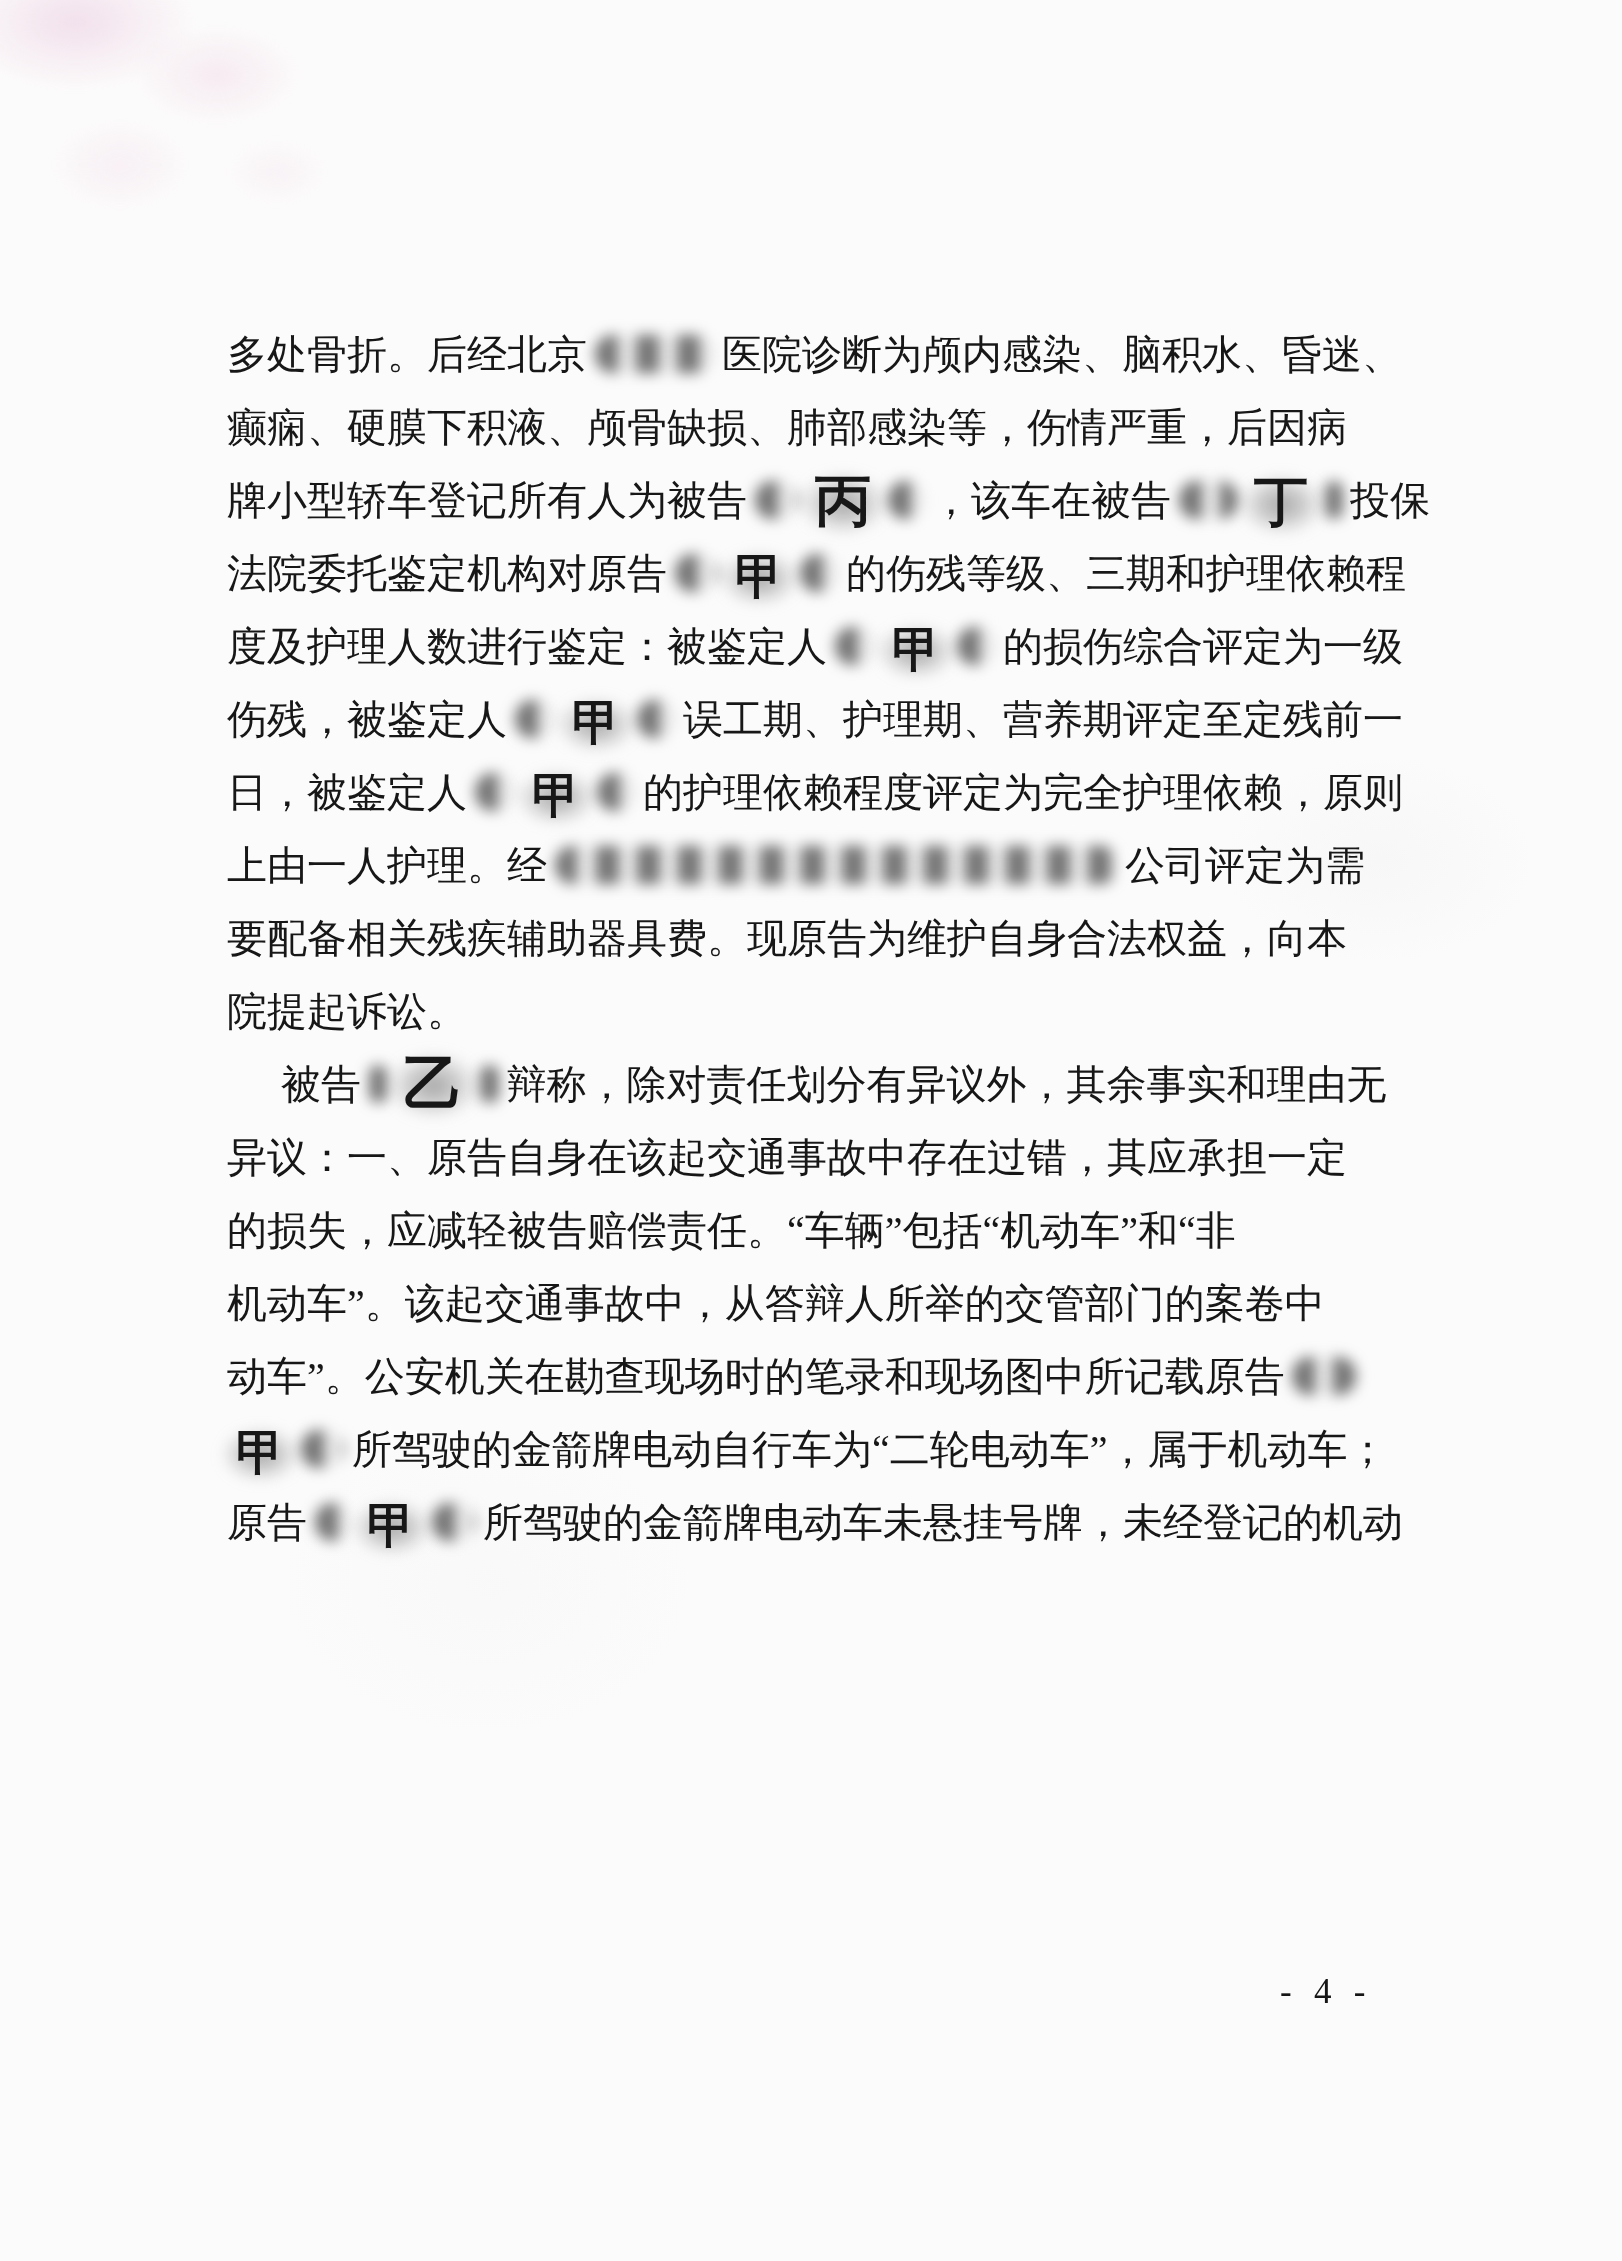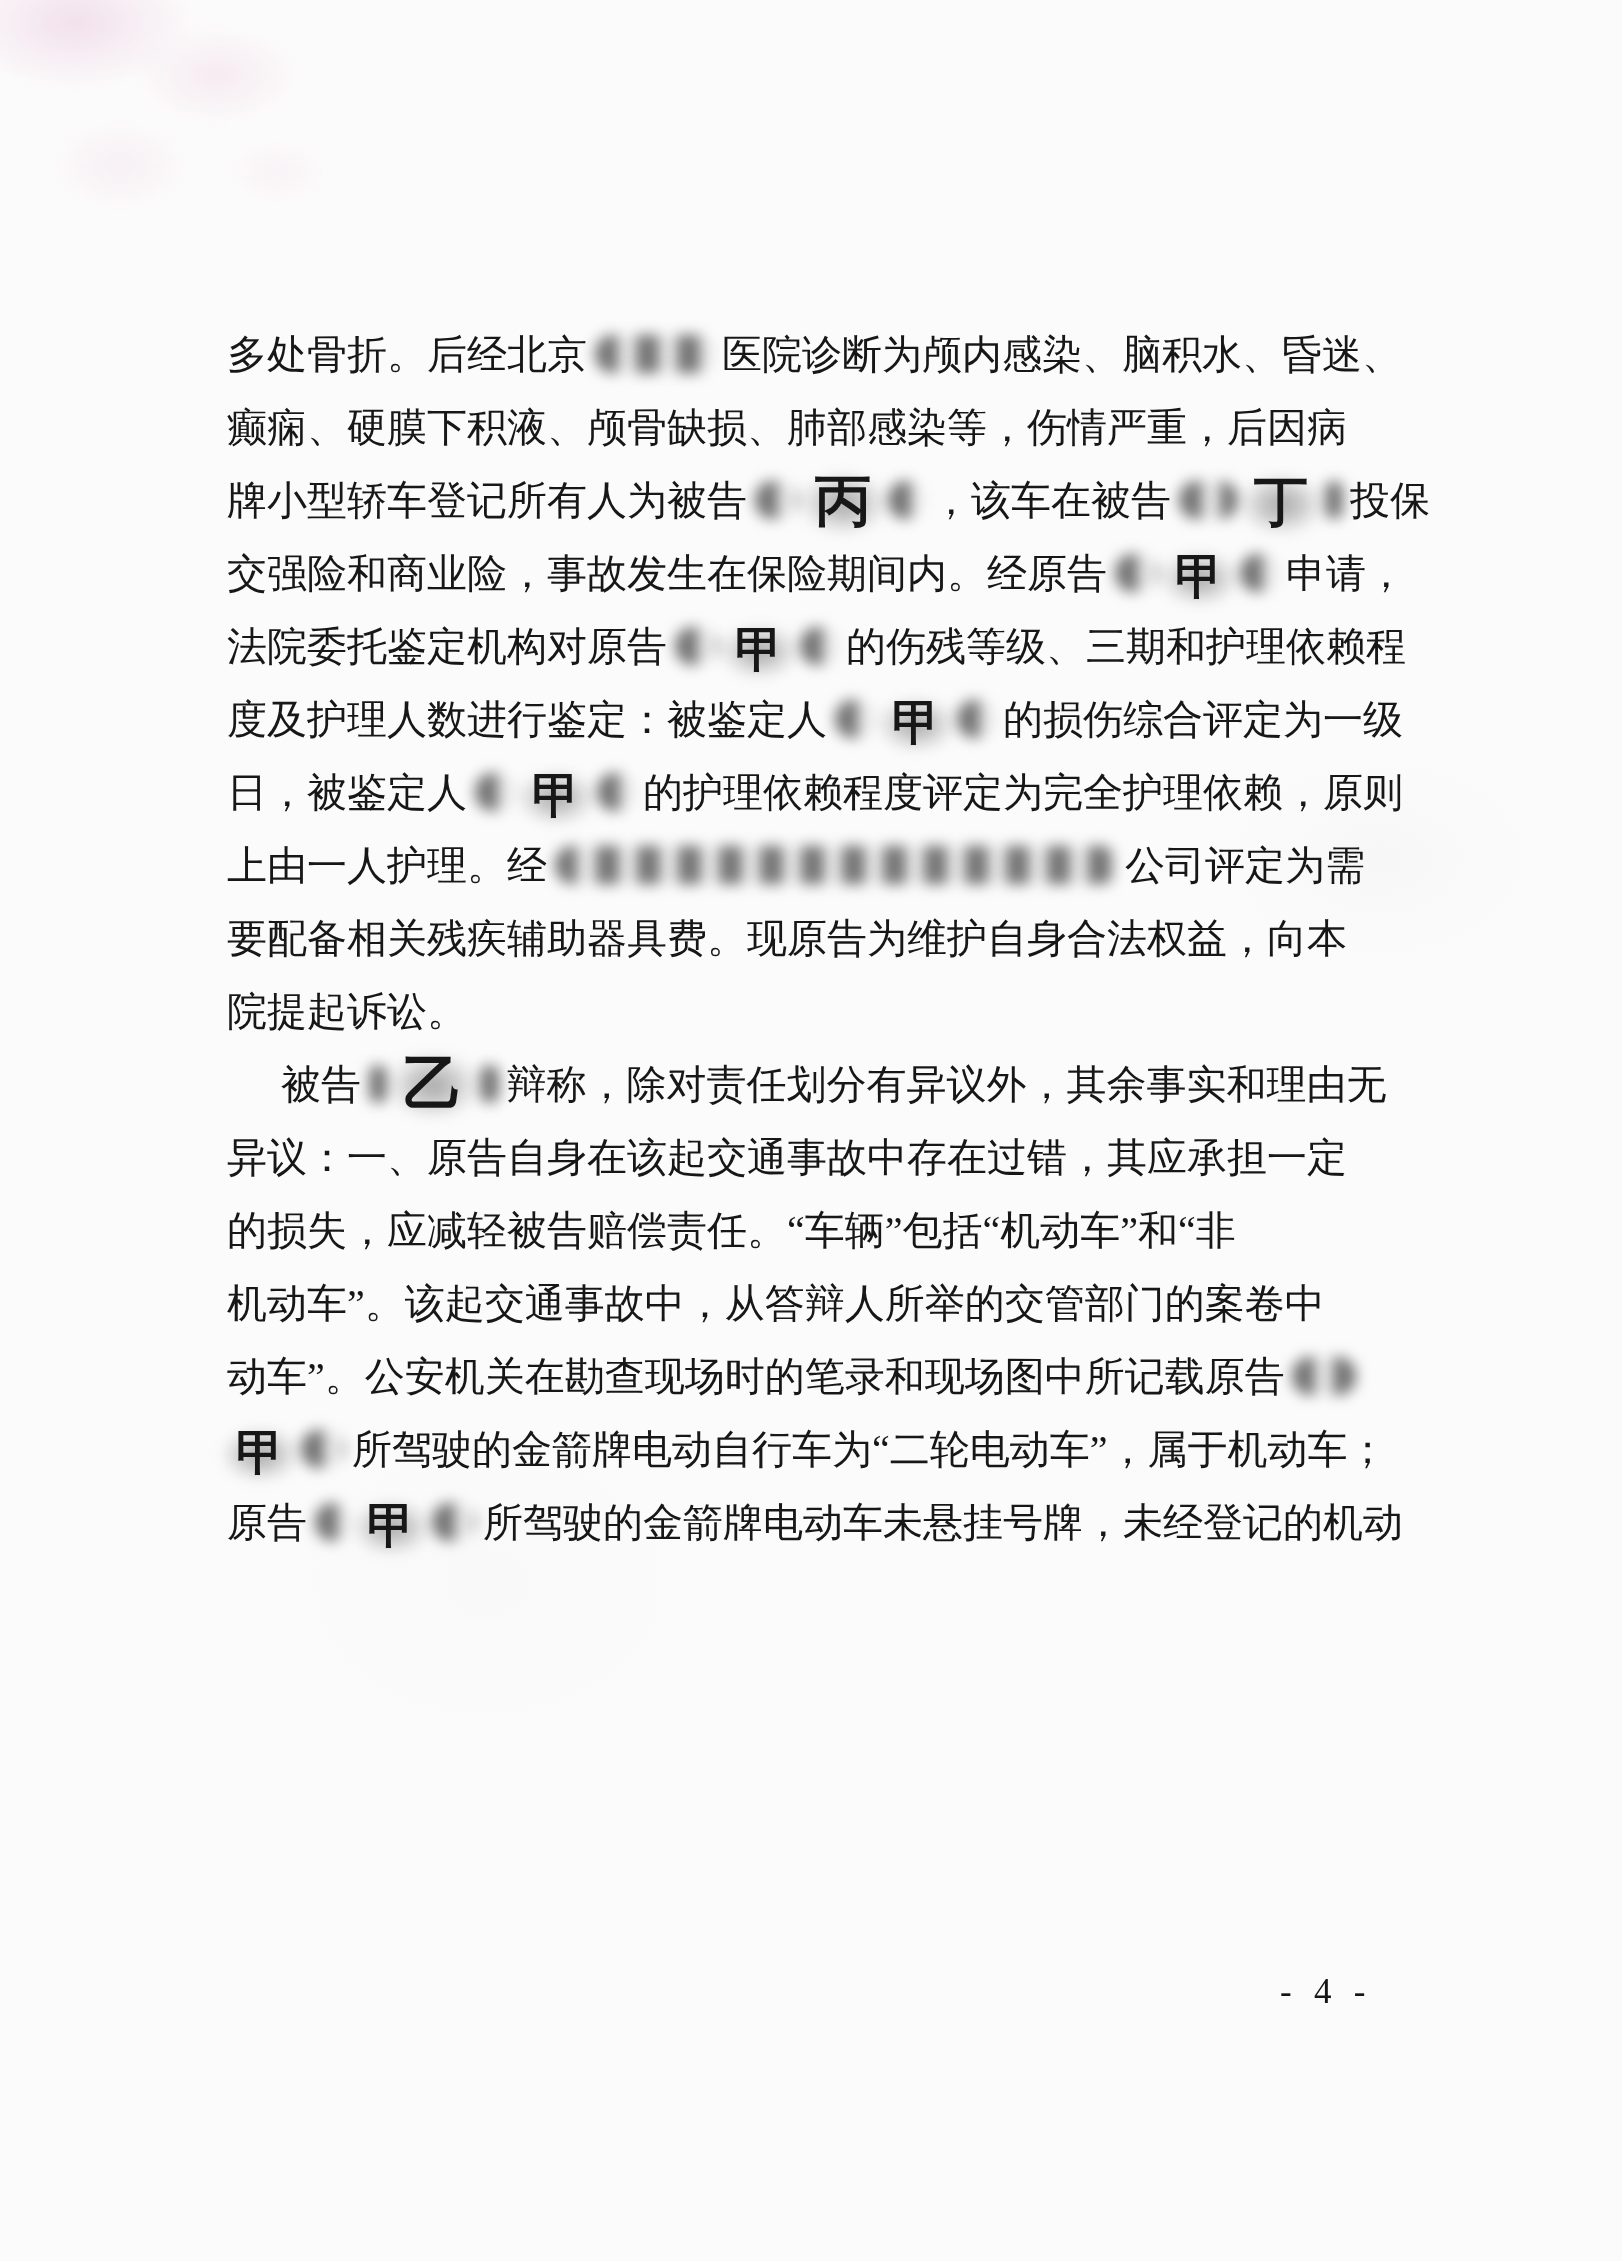--- a/index.html
+++ b/index.html
@@ -79,23 +79,23 @@
 </head>
 <body>
 
 <div class="paper"></div>
 <div class="corner-blotch"></div>
 
 <div class="text-block" id="doc-lines">
     <div class="line"><span class="t">多处骨折。后经北京</span><span class="smudge" style="width: 120px;"></span><span class="t">医院诊断为颅内感染、脑积水、昏迷、</span></div>
     <div class="line"><span class="t">癫痫、硬膜下积液、颅骨缺损、肺部感染等，伤情严重，后因病</span></div>
     <div class="line"><span class="t">牌小型轿车登记所有人为被告</span><span class="party-zone"><span class="smudge" style="width: 44px;"></span><span class="party-char" style="font-size: 56px;">丙</span><span class="smudge" style="width: 36px;"></span></span><span class="t">，该车在被告</span><span class="party-zone"><span class="smudge" style="width: 59px;"></span><span class="party-char" style="font-size: 54px;">丁</span><span class="smudge" style="width: 18px;"></span></span><span class="t">投保</span></div>
-    <div class="line"><span class="t">交强险和商业险，事故发生在保险期间内。经原告</span><span class="party-zone"><span class="smudge" style="width: 44px;"></span><span class="party-char" style="font-size: 48px;">甲</span><span class="smudge" style="width: 39px;"></span></span><span class="t">申请，</span></div>
     <div class="line"><span class="t">法院委托鉴定机构对原告</span><span class="party-zone"><span class="smudge" style="width: 44px;"></span><span class="party-char" style="font-size: 48px;">甲</span><span class="smudge" style="width: 39px;"></span></span><span class="t">的伤残等级、三期和护理依赖程</span></div>
     <div class="line"><span class="t">度及护理人数进行鉴定：被鉴定人</span><span class="party-zone"><span class="smudge" style="width: 41px;"></span><span class="party-char" style="font-size: 48px;">甲</span><span class="smudge" style="width: 39px;"></span></span><span class="t">的损伤综合评定为一级</span></div>
+    <div class="line"><span class="t">伤残，被鉴定人</span><span class="party-zone"><span class="smudge" style="width: 41px;"></span><span class="party-char" style="font-size: 48px;">甲</span><span class="smudge" style="width: 39px;"></span></span><span class="t">误工期、护理期、营养期评定至定残前一</span></div>
     <div class="line"><span class="t">日，被鉴定人</span><span class="party-zone"><span class="smudge" style="width: 41px;"></span><span class="party-char" style="font-size: 48px;">甲</span><span class="smudge" style="width: 39px;"></span></span><span class="t">的护理依赖程度评定为完全护理依赖，原则</span></div>
     <div class="line"><span class="t">上由一人护理。经</span><span class="smudge" style="width: 563px;"></span><span class="t">公司评定为需</span></div>
     <div class="line"><span class="t">要配备相关残疾辅助器具费。现原告为维护自身合法权益，向本</span></div>
     <div class="line"><span class="t">院提起诉讼。</span></div>
     <div class="line indent"><span class="t">被告</span><span class="party-zone"><span class="smudge" style="width: 18px;"></span><span class="party-char" style="font-size: 60px;">乙</span><span class="smudge" style="width: 19.5px;"></span></span><span class="t">辩称，除对责任划分有异议外，其余事实和理由无</span></div>
     <div class="line"><span class="t">异议：一、原告自身在该起交通事故中存在过错，其应承担一定</span></div>
     <div class="line"><span class="t">的损失，应减轻被告赔偿责任。“车辆”包括“机动车”和“非</span></div>
     <div class="line"><span class="t">机动车”。该起交通事故中，从答辩人所举的交管部门的案卷中</span></div>
     <div class="line"><span class="t">动车”。公安机关在勘查现场时的笔录和现场图中所记载原告</span><span class="smudge" style="width: 64px;"></span></div>
     <div class="line"><span class="party-zone"><span class="party-char" style="font-size: 48px;">甲</span><span class="smudge" style="width: 44px;"></span></span><span class="t">所驾驶的金箭牌电动自行车为“二轮电动车”，属于机动车；</span></div>

